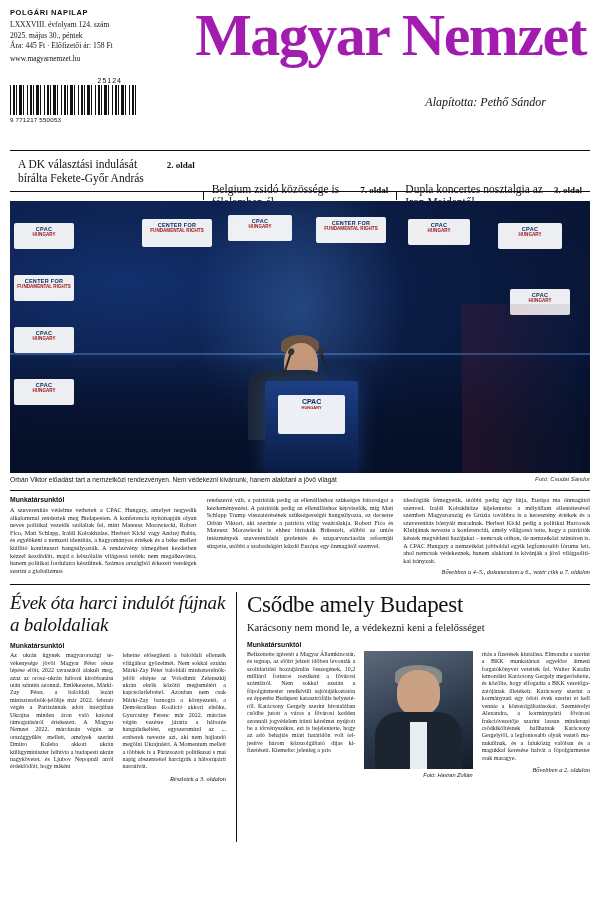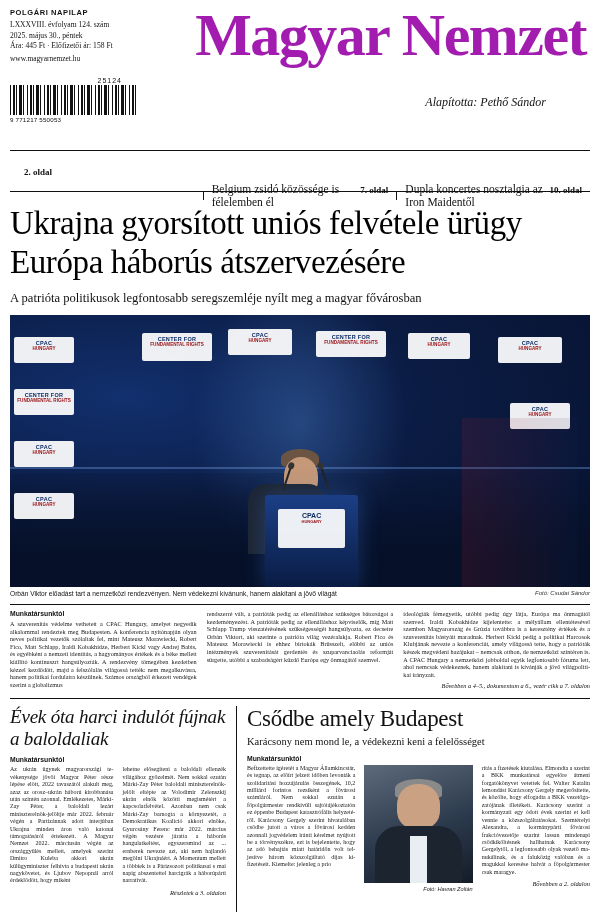--- a/index.html
+++ b/index.html
@@ -427,41 +427,38 @@
     </div>
     <div class="mast-title">
       <div class="brand">Magyar Nemzet</div>
       <div class="founder">Alapította: Pethő Sándor</div>
     </div>
   </div>
 
   <div class="teasers">
     <div class="teaser">
       <div class="t-row">
+        <div class="t-text">A DK választási indulását bírálta Fekete-Győr András</div>
         <div class="t-page">2. oldal</div>
       </div>
     </div>
     <div class="teaser">
       <div class="t-row">
         <div class="t-text">Belgium zsidó közössége is félelemben él</div>
         <div class="t-page">7. oldal</div>
       </div>
     </div>
     <div class="teaser">
       <div class="t-row">
         <div class="t-text">Dupla koncertes nosztalgia az Iron Maidentől</div>
-        <div class="t-page">10. oldal</div>
+        <div class="t-page">3. oldal</div>
       </div>
     </div>
   </div>
 
-  <div class="lead">
-    <h1>Ukrajna gyorsított uniós felvétele ürügy Európa háborús átszervezésére</h1>
-    <div class="sub">A patrióta politikusok legfontosabb seregszemléje nyílt meg a magyar fővárosban</div>
-  </div>
 
   <div class="photo-main">
     <div class="ph-bg"></div>
     <div class="ph-glow"></div>
     <div class="ph-band"></div>
     <div class="ph-stage"></div>
 
     <div class="ph-logo" style="left:4px; top:22px; width:60px; height:26px;">
       <div class="l1">CPAC</div>
         <div class="l2">HUNGARY</div>

